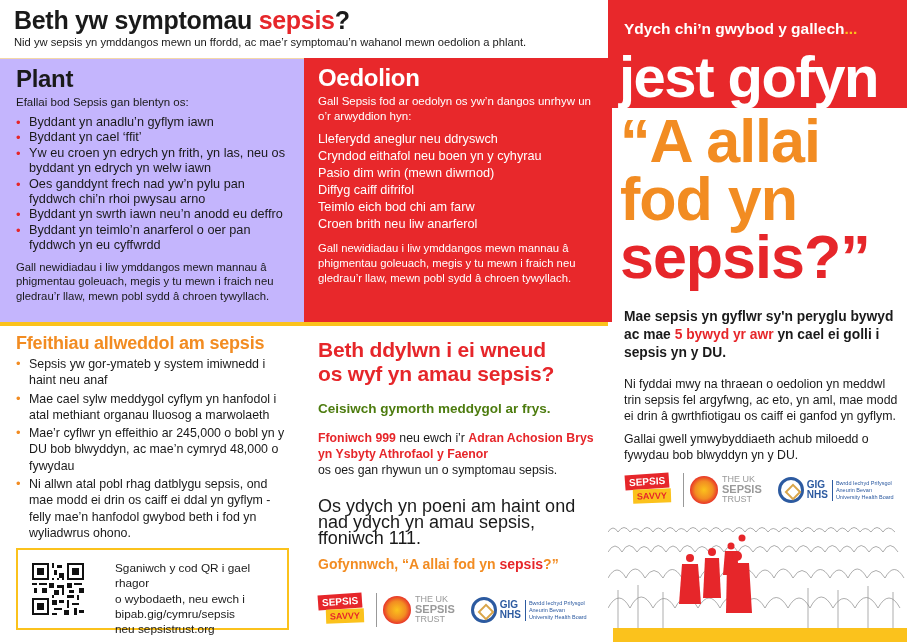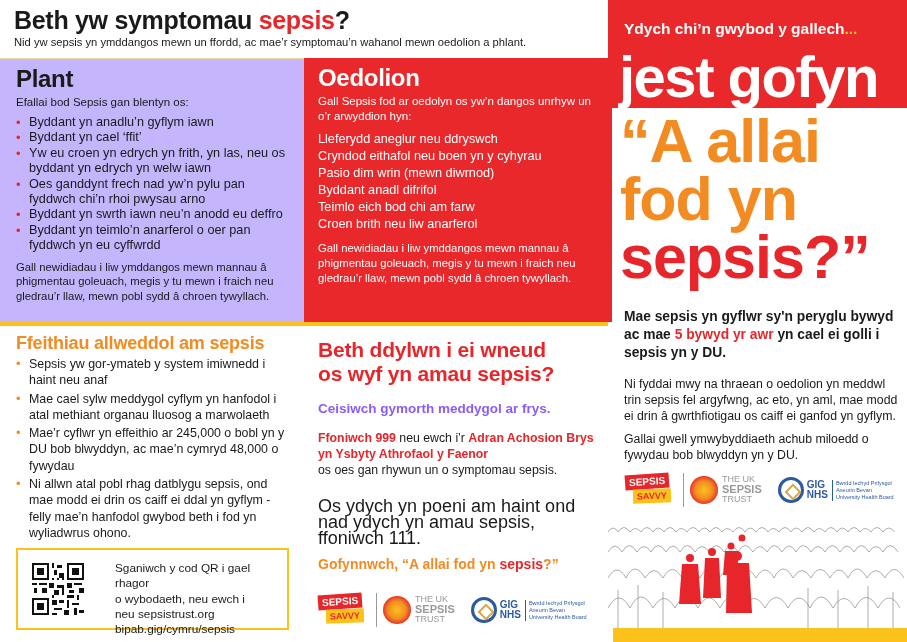--- a/index.html
+++ b/index.html
@@ -41,21 +41,21 @@
   #facts .bul li { font-size: 12.4px; line-height: 16.3px; margin-bottom: 2px; }
   #facts .bul li::before { color: #f28c22; }
 
   #qrbox { left: 16px; top: 548px; width: 273px; height: 82px; border: 2px solid #fbc21c; background: #fff; }
   #qr { left: 14px; top: 12px; width: 52px; height: 54px; }
   #qrtext { left: 97px; top: 11px; font-size: 11.8px; line-height: 15.3px; }
 
   
   #what { left: 304px; top: 326px; width: 304px; height: 316px; background: #fff; padding: 12px 14px 0 14px; }
   #what h2 { font-size: 21px; font-weight: 700; color: #e6262a; line-height: 24px; letter-spacing: -0.2px; }
-  #what .urgent { font-size: 13.5px; font-weight: 700; color: #8b5cf6; margin-top: 15px; }
+  #what .urgent { font-size: 13.5px; font-weight: 700; color: #4d7c0f; margin-top: 15px; }
   #what .call { font-size: 12.3px; line-height: 16px; margin-top: 14px; }
   #what .call .rb { color: #e6262a; font-weight: 700; }
   #what .p111 { font-size: 18px; line-height: 16px; margin-top: 20px; }
   #what .ask { font-size: 14px; font-weight: 700; color: #f28c22; margin-top: 10px; }
   #what .ask .red { color: #e6262a; }
 
   
   .logos { display: flex; align-items: center; }
   .ss { position: relative; width: 52px; height: 36px; }
   .ss .s1 { position: absolute; left: 0; top: 2px; background: #e6262a; color: #fff; font-size: 10px; font-weight: 700; padding: 2px 4px; transform: rotate(-4deg); }
@@ -114,21 +114,21 @@
   <p class="note">Gall newidiadau i liw ymddangos mewn mannau â phigmentau goleuach, megis y tu mewn i fraich neu gledrau’r llaw, mewn pobl sydd â chroen tywyllach.</p>
 </section>
 
 <section id="oed" class="abs">
   <h2>Oedolion</h2>
   <p class="intro">Gall Sepsis fod ar oedolyn os yw’n dangos unrhyw un o’r arwyddion hyn:</p>
   <div class="sym">
     <div>Lleferydd aneglur neu ddryswch</div>
     <div>Cryndod eithafol neu boen yn y cyhyrau</div>
     <div>Pasio dim wrin (mewn diwrnod)</div>
-    <div>Byddant anadl difrifol</div>
+    <div>Diffyg caiff difrifol</div>
     <div>Teimlo eich bod chi am farw</div>
     <div>Croen brith neu liw anarferol</div>
   </div>
   <p class="note">Gall newidiadau i liw ymddangos mewn mannau â phigmentau goleuach, megis y tu mewn i fraich neu gledrau’r llaw, mewn pobl sydd â chroen tywyllach.</p>
 </section>
 
 <div id="band1" class="abs"></div>
 
 <section id="facts" class="abs">
   <h2>Ffeithiau allweddol am sepsis</h2>
@@ -182,22 +182,22 @@
       <rect x="9" y="18" width="3" height="1"></rect>
         <rect x="13" y="19" width="2" height="2"></rect>
         <rect x="17" y="18" width="1" height="3"></rect>
         <rect x="19" y="19" width="2" height="1"></rect>
         <rect x="8" y="20" width="2" height="1"></rect>
     </g>
   </svg>
   <div id="qrtext" class="abs">
     <div>Sganiwch y cod QR i gael rhagor</div>
     <div>o wybodaeth, neu ewch i</div>
+    <div>bipab.gig/cymru/sepsis</div>
     <div>neu sepsistrust.org</div>
-    <div>bipab.gig/cymru/sepsis</div>
   </div>
 </div>
 
 <section id="what" class="abs">
   <h2>
     <div>Beth ddylwn i ei wneud</div>
     <div>os wyf yn amau sepsis?</div>
   </h2>
   <p class="urgent">Ceisiwch gymorth meddygol ar frys.</p>
   <p class="call"><span class="rb">Ffoniwch 999</span><span> neu ewch i’r </span><span class="rb">Adran Achosion Brys yn Ysbyty Athrofaol y Faenor</span><br><span>os oes gan rhywun un o symptomau sepsis.</span></p>

